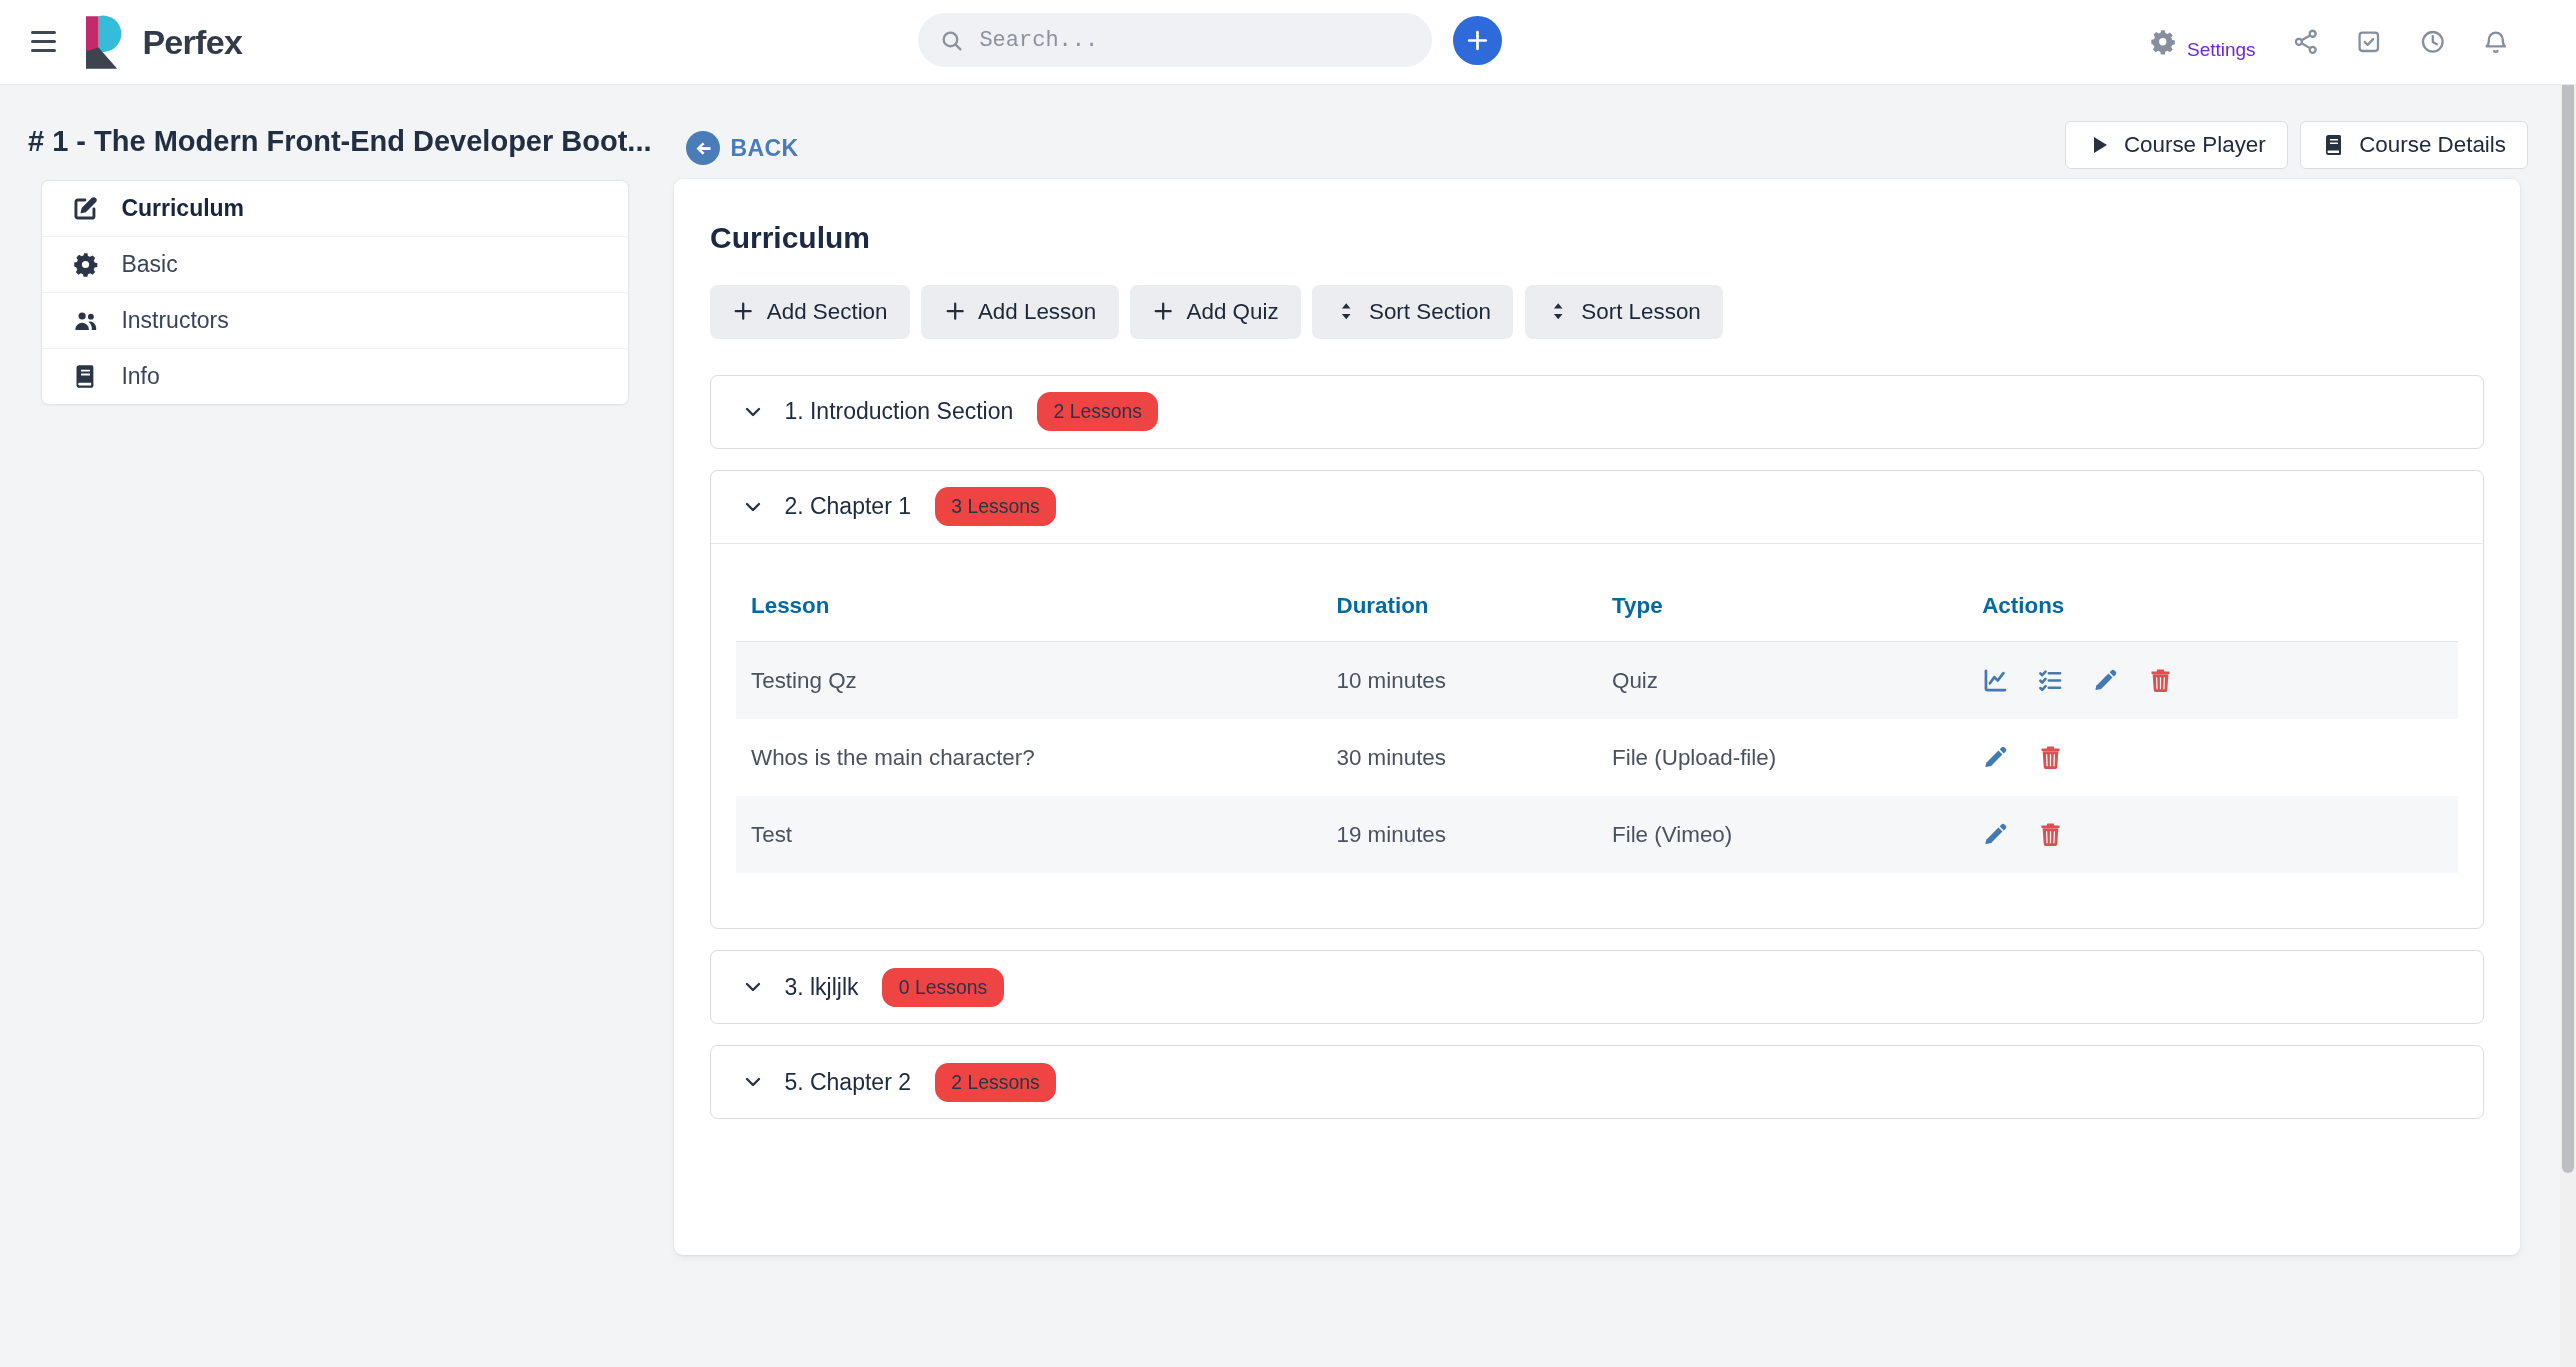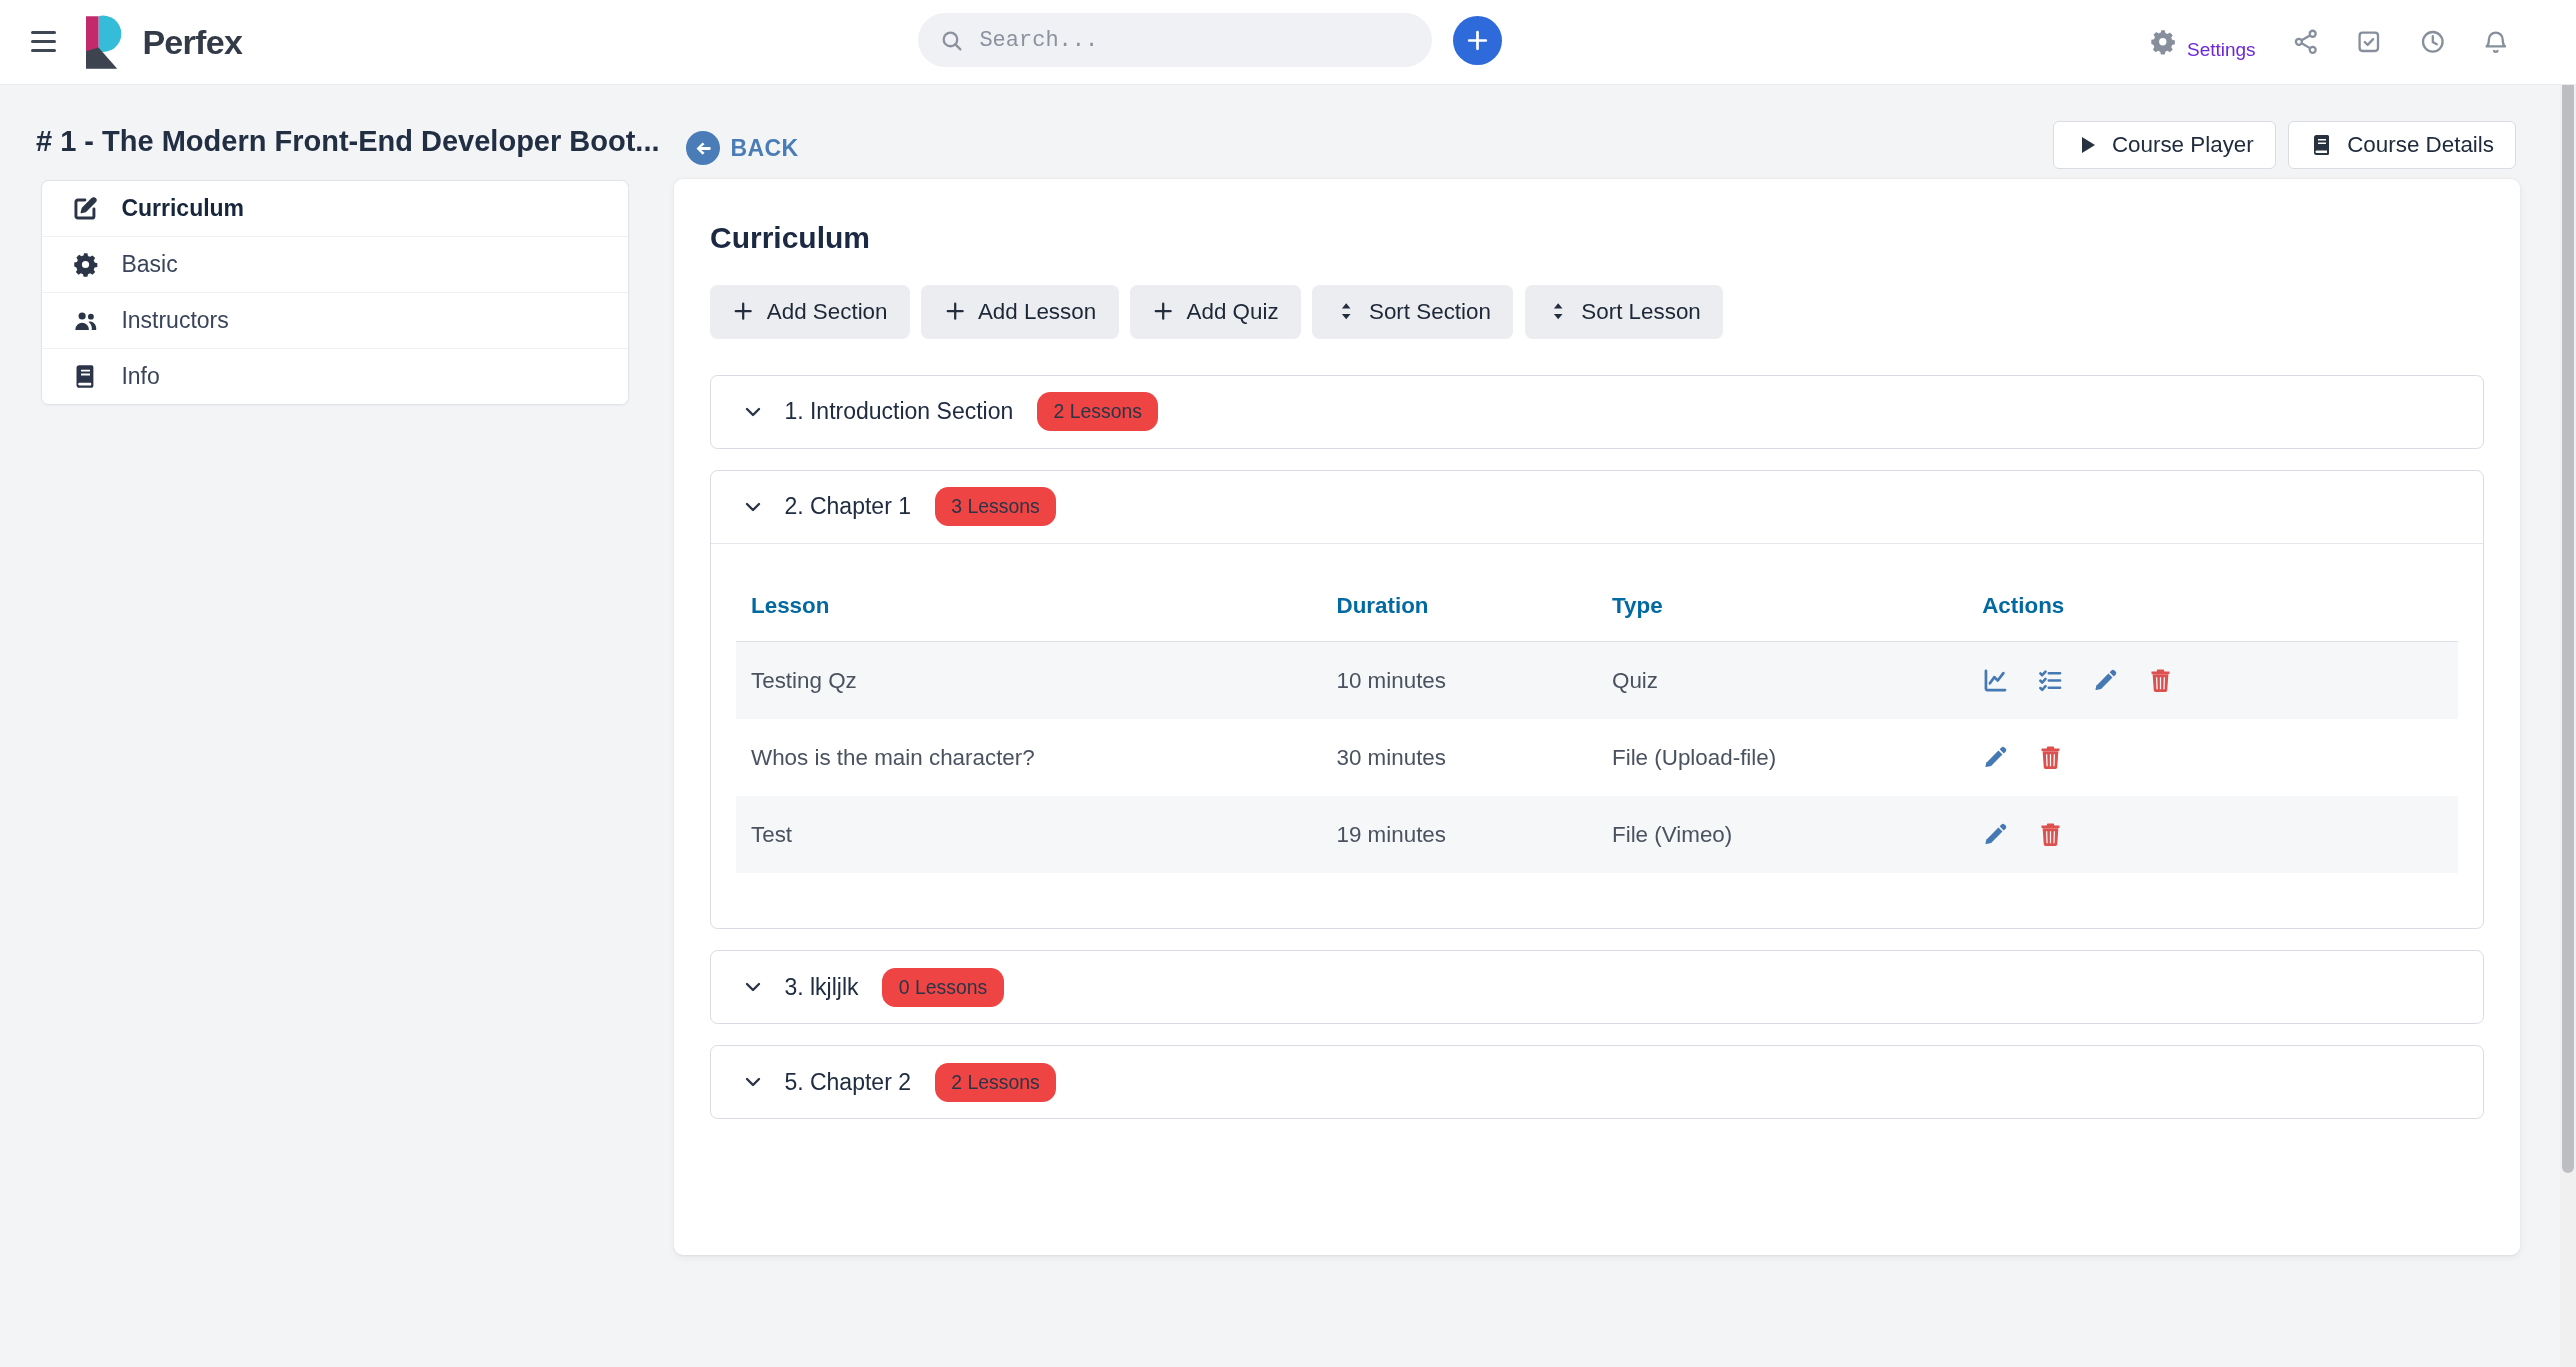--- a/index.html
+++ b/index.html
@@ -28,28 +28,28 @@
   .top-right{position:absolute;right:66px;top:0;height:84px;display:flex;align-items:center;gap:36px;color:#878f9d;}
   .top-right .ic{width:27.6px;height:27.6px;display:block;cursor:pointer;}
   .settings{display:flex;align-items:center;gap:10.4px;cursor:pointer;}
   .settings .lbl{font-size:19px;color:#6d28d9;margin-top:16px;}
 
   
   .sb-track{position:absolute;right:0;top:0;width:16.4px;height:1367px;background:#f0f0f1;}
   .sb-thumb{position:absolute;right:2.2px;top:21px;width:12px;height:1152px;border-radius:6px;background:#bdbec1;}
 
   
-  .page-title{position:absolute;left:36px;top:125px;font-size:29px;font-weight:bold;
+  .page-title{position:absolute;left:28px;top:125px;font-size:29px;font-weight:bold;
               color:#222f43;white-space:nowrap;}
   .back-btn{position:absolute;left:686px;top:131px;display:flex;align-items:center;gap:10.4px;
             color:#4a7db8;font-weight:bold;font-size:23px;letter-spacing:0.4px;cursor:pointer;}
   .back-circle{width:34px;height:34px;border-radius:50%;background:#4a7db8;display:flex;
                align-items:center;justify-content:center;color:#fff;}
   .back-circle svg{width:21px;height:21px;}
-  .header-actions{position:absolute;right:60px;top:121px;display:flex;gap:12px;}
+  .header-actions{position:absolute;right:48px;top:121px;display:flex;gap:12px;}
   .btn-outline{height:48px;padding:0 21px;background:#fff;border:0.7px solid #d9dce2;border-radius:6px;
                font-size:22.4px;color:#202c3e;display:flex;align-items:center;gap:13.4px;cursor:pointer;
                font-family:"Liberation Sans",sans-serif;}
   .btn-outline .ic{width:24px;height:24px;color:#27313f;}
 
   
   .sidebar{position:absolute;left:41px;top:180px;width:586px;background:#fff;border:0.7px solid #e2e4e9;
            border-radius:7.5px;overflow:hidden;box-shadow:0 0.7px 2.2px rgba(30,35,45,.04);}
   .side-item{height:55px;display:flex;align-items:center;gap:22.4px;padding-left:30px;
              border-bottom:0.7px solid #eef0f3;font-size:23px;color:#39445a;cursor:pointer;}

